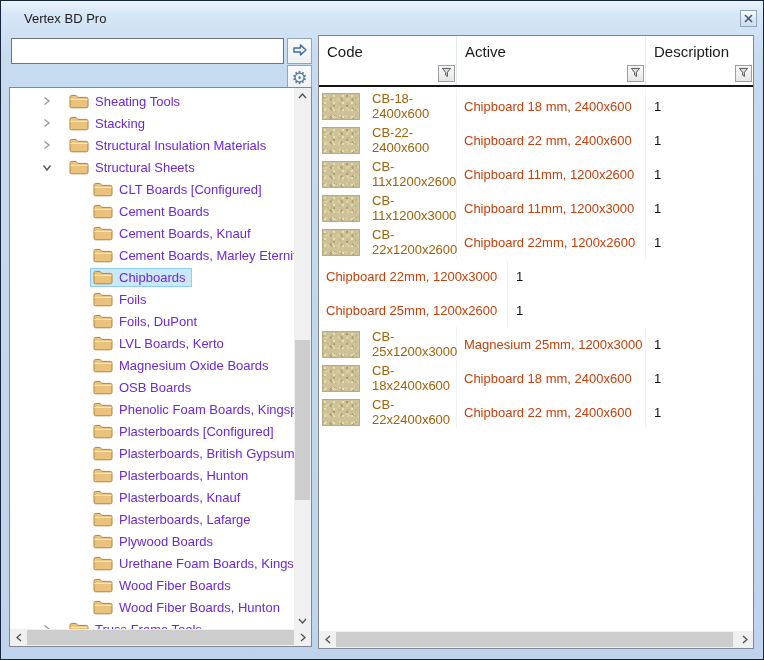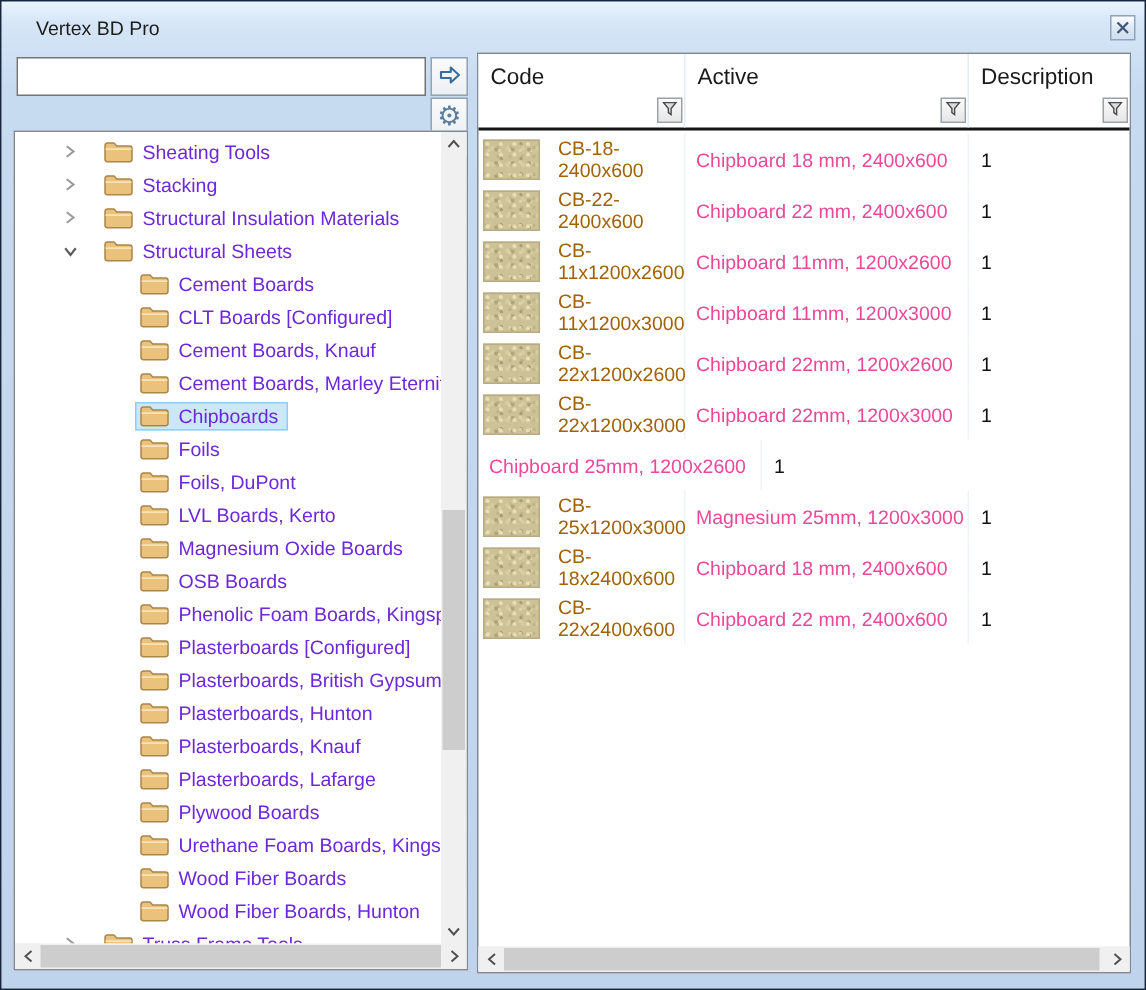--- a/index.html
+++ b/index.html
@@ -93,21 +93,21 @@
   .th-label { position:absolute; left:8px; top:7px; font-size:15px; color:#1a1a1a; }
   .filter-btn {
     position:absolute; right:1px; bottom:3px; width:17px; height:17px;
     border:1px solid #9aa0a6; background:linear-gradient(180deg,#fbfbfb,#e6e6e6);
     display:flex; align-items:center; justify-content:center; cursor:pointer; padding:0;
   }
   .tbody { position:absolute; left:0; right:0; top:53px; bottom:17px; overflow:hidden; }
   .t-row { display:flex; height:34px; align-items:center; }
   .td { height:100%; display:flex; align-items:center; border-right:1px solid #eef3f8; }
   .td.code   { width:138px; }
-  .td.desc   { width:189px; padding-left:7px; font-size:13px; color:#ec4899; }
+  .td.desc   { width:189px; padding-left:7px; font-size:13px; color:#c2410c; }
   .td.active { flex:1; padding-left:8px; font-size:13px; color:#111; border-right:none; }
   .thumb {
     width:38px; height:27px; margin-left:3px; flex:0 0 38px;
     border:1px solid #b6ab82;
     background-color:#cdc197;
     background-image:
       radial-gradient(circle at 22% 30%, #e8dfb4 0 1.2px, transparent 1.4px),
       radial-gradient(circle at 70% 62%, #b0a477 0 1.2px, transparent 1.4px),
       radial-gradient(circle at 42% 78%, #ded3a6 0 1px, transparent 1.2px),
       radial-gradient(circle at 86% 18%, #a89c70 0 1px, transparent 1.2px),
@@ -216,32 +216,32 @@
           </span>
         </div>
         <div class="tree-row lvl1">
           <span class="row-content">
             <span style="display: inline-flex;">
               <svg width="20" height="15" viewBox="0 0 20 15">
                 <path d="M1 3.2 Q1 1.4 2.6 1.4 L7 1.4 L8.8 3.4 L17.4 3.4 Q19 3.4 19 5 L19 12.2 Q19 13.8 17.4 13.8 L2.6 13.8 Q1 13.8 1 12.2 Z" fill="#eac27c" stroke="#ab8547" stroke-width="1"></path>
                 <path d="M1.4 5.4 L18.6 5.4" stroke="#f7e3b5" stroke-width="1.2" fill="none"></path>
               </svg>
             </span>
+            <span class="tree-label">CLT Boards  [Configured]</span>
+          </span>
+        </div>
+        <div class="tree-row lvl1">
+          <span class="row-content">
+            <span style="display: inline-flex;">
+              <svg width="20" height="15" viewBox="0 0 20 15">
+                <path d="M1 3.2 Q1 1.4 2.6 1.4 L7 1.4 L8.8 3.4 L17.4 3.4 Q19 3.4 19 5 L19 12.2 Q19 13.8 17.4 13.8 L2.6 13.8 Q1 13.8 1 12.2 Z" fill="#eac27c" stroke="#ab8547" stroke-width="1"></path>
+                <path d="M1.4 5.4 L18.6 5.4" stroke="#f7e3b5" stroke-width="1.2" fill="none"></path>
+              </svg>
+            </span>
             <span class="tree-label">Cement Boards</span>
-          </span>
-        </div>
-        <div class="tree-row lvl1">
-          <span class="row-content">
-            <span style="display: inline-flex;">
-              <svg width="20" height="15" viewBox="0 0 20 15">
-                <path d="M1 3.2 Q1 1.4 2.6 1.4 L7 1.4 L8.8 3.4 L17.4 3.4 Q19 3.4 19 5 L19 12.2 Q19 13.8 17.4 13.8 L2.6 13.8 Q1 13.8 1 12.2 Z" fill="#eac27c" stroke="#ab8547" stroke-width="1"></path>
-                <path d="M1.4 5.4 L18.6 5.4" stroke="#f7e3b5" stroke-width="1.2" fill="none"></path>
-              </svg>
-            </span>
-            <span class="tree-label">CLT Boards  [Configured]</span>
           </span>
         </div>
         <div class="tree-row lvl1">
           <span class="row-content">
             <span style="display: inline-flex;">
               <svg width="20" height="15" viewBox="0 0 20 15">
                 <path d="M1 3.2 Q1 1.4 2.6 1.4 L7 1.4 L8.8 3.4 L17.4 3.4 Q19 3.4 19 5 L19 12.2 Q19 13.8 17.4 13.8 L2.6 13.8 Q1 13.8 1 12.2 Z" fill="#eac27c" stroke="#ab8547" stroke-width="1"></path>
                 <path d="M1.4 5.4 L18.6 5.4" stroke="#f7e3b5" stroke-width="1.2" fill="none"></path>
               </svg>
             </span>
@@ -551,24 +551,20 @@
         </div>
         <div class="t-row">
           <div class="td code">
             <span class="thumb"></span>
             <span class="code-text">CB-22x1200x2600</span>
           </div>
           <div class="td desc">Chipboard 22mm, 1200x2600</div>
           <div class="td active">1</div>
         </div>
         <div class="t-row">
-          <div class="td code">
-            <span class="thumb"></span>
-            <span class="code-text">CB-22x1200x3000</span>
-          </div>
           <div class="td desc">Chipboard 22mm, 1200x3000</div>
           <div class="td active">1</div>
         </div>
         <div class="t-row">
           <div class="td desc">Chipboard 25mm, 1200x2600</div>
           <div class="td active">1</div>
         </div>
         <div class="t-row">
           <div class="td code">
             <span class="thumb"></span>

